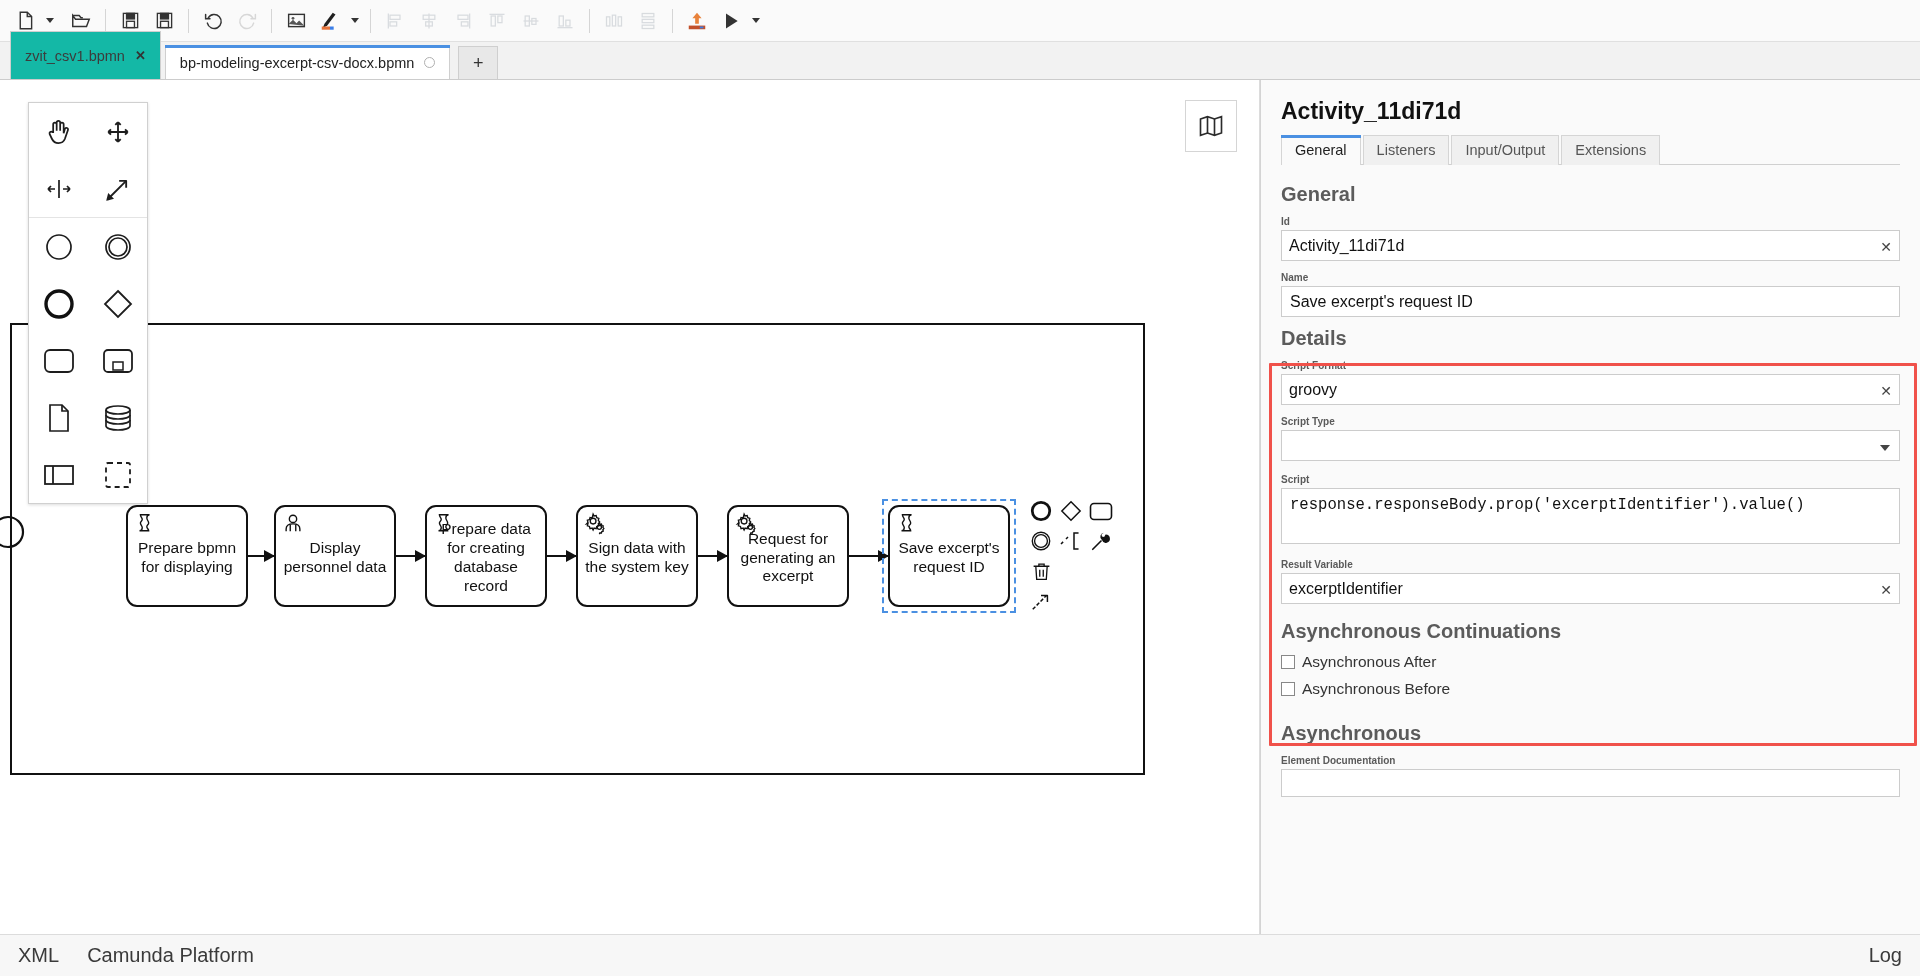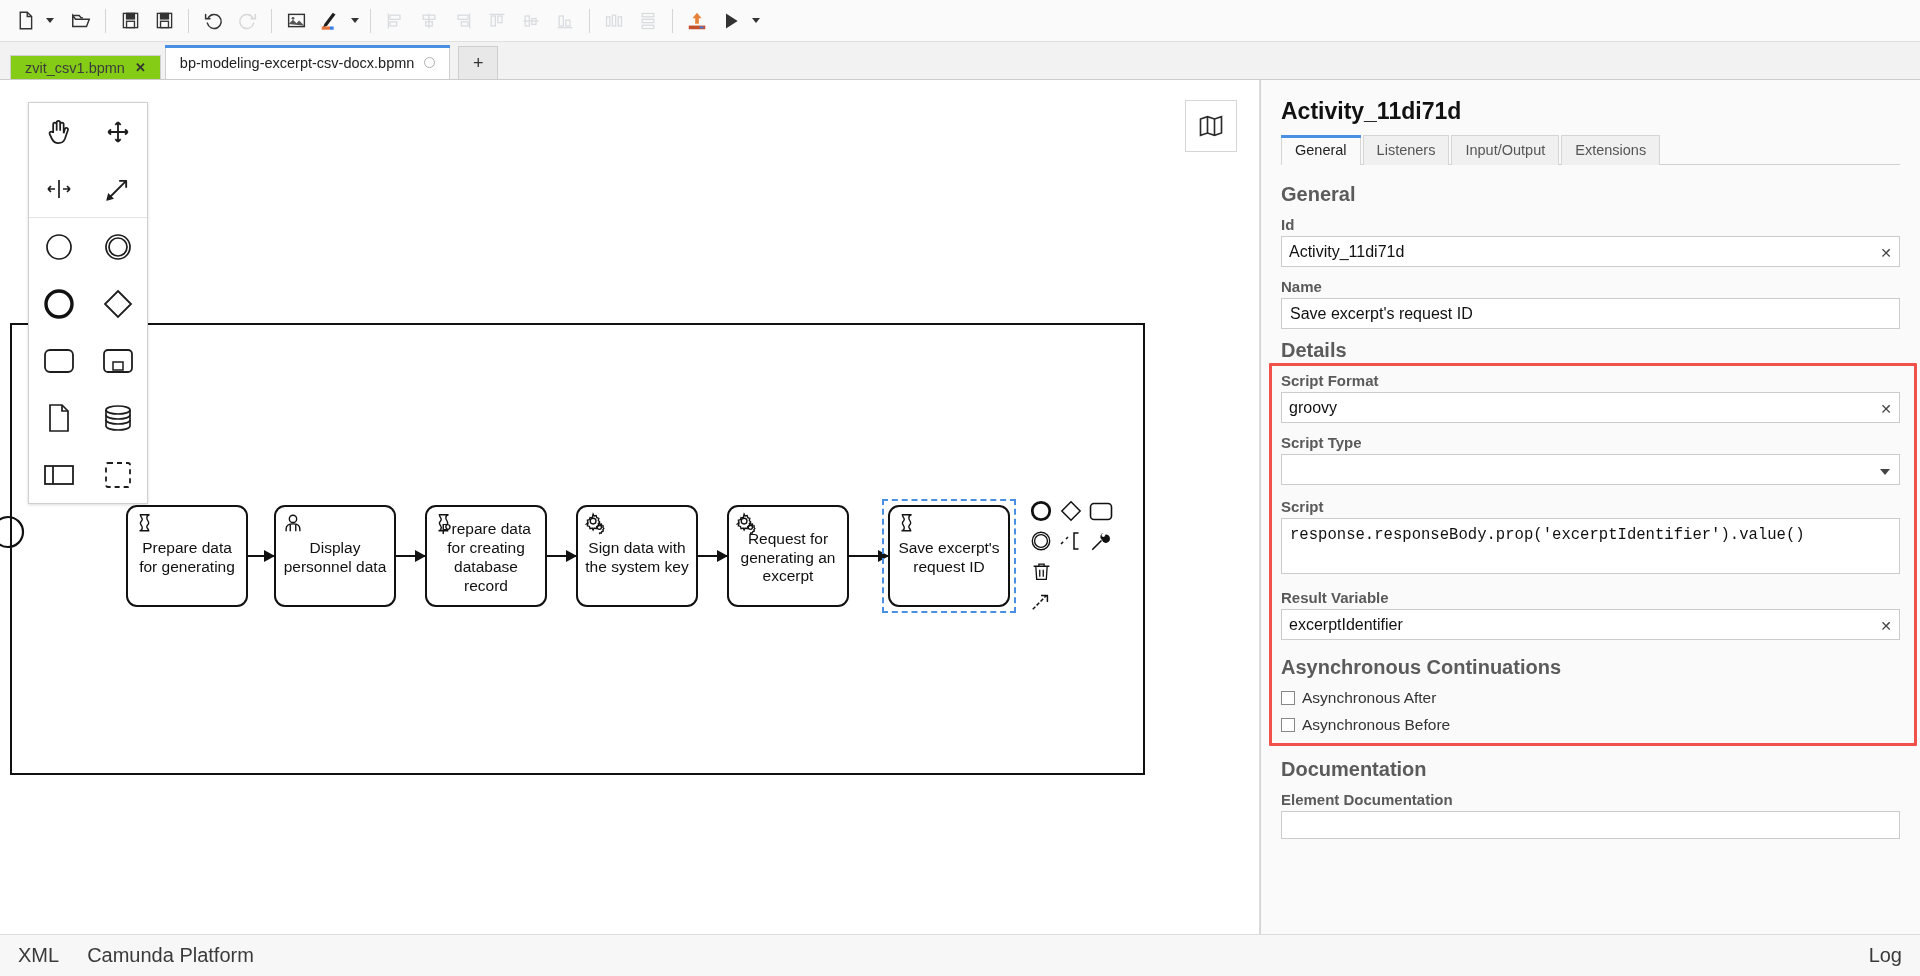--- a/index.html
+++ b/index.html
@@ -42,24 +42,24 @@
   
   .tabbar {
     height: 38px; min-height: 38px;
     display: flex; align-items: flex-end;
     background: #f2f2f2;
     border-bottom: 1px solid #cccccc;
     padding-left: 10px;
     position: relative;
   }
   .tab {
-    height: 24px;
+    height: 48px;
     display: flex; align-items: center; gap: 10px;
     padding: 0 14px;
-    background: #84cc16;
+    background: #14b8a6;
     border: 1px solid #cfcfcf;
     border-bottom: none;
     font-size: 14.5px; color: #3c3c3c;
     cursor: pointer;
     margin-right: 4px;
     position: relative;
   }
   .tab.active {
     background: #ffffff;
     color: #222;
@@ -204,21 +204,21 @@
   .ptab.active::before {
     content: ""; position: absolute; left: -1px; right: -1px; top: -1px; height: 2.5px;
     background: #4a90e2;
   }
   .group-title {
     font-size: 20px; font-weight: bold; color: #5b5b5b;
     margin: 18px 0 10px 0;
   }
   .field { margin-bottom: 11px; position: relative; }
   .field label {
-    display: block; font-size: 15px; font-weight: bold; color: #5a5a5a;
+    display: block; font-size: 10px; font-weight: bold; color: #5a5a5a;
     margin-bottom: 3px;
   }
   .inp {
     width: 100%; height: 31px;
     border: 1px solid #cccccc; background: #ffffff;
     font-size: 16px; color: #111;
     padding: 2px 26px 2px 7px;
     font-family: "Liberation Sans", sans-serif;
     outline: none;
   }
@@ -569,21 +569,21 @@
         <div class="arrow" style="left:547px; top:475px; width:29px;"></div>
         <div class="arrow" style="left:698px; top:475px; width:29px;"></div>
         <div class="arrow" style="left:849px; top:475px; width:39px;"></div>
 
         <div class="task" style="left:126px; top:425px;">
           <span class="task-icon">
             <svg width="22" height="22" viewBox="0 0 24 24" fill="none" stroke="#111" stroke-width="1.5">
               <path d="M7 3h10c-2 0-3 1.5-3 3.5S16 10 16 12s-2 2-2 4 2 2.5 2 4.5H6c2 0 3-1.5 3-3.5S7 14 7 12s2-2 2-4-2-2.5-2-5z"></path>
             </svg>
           </span>
-          <span class="tlabel">Prepare data for generating</span>
+          <span class="tlabel">Prepare bpmn for displaying</span>
         </div>
 
         <div class="task" style="left:274px; top:425px;">
           <span class="task-icon">
             <svg width="22" height="22" viewBox="0 0 24 24" fill="none" stroke="#111" stroke-width="1.5">
               <circle cx="12" cy="7.5" r="4"></circle>
                 <path d="M4.5 21v-2.5c0-3.6 3.4-5.5 7.5-5.5s7.5 1.9 7.5 5.5V21"></path>
                 <path d="M9 13.5V21M15 13.5V21"></path>
             </svg>
           </span>
@@ -758,21 +758,21 @@
 
         <div class="chk-row">
           <span class="chk"></span>
           <span class="chk-label">Asynchronous After</span>
         </div>
         <div class="chk-row">
           <span class="chk"></span>
           <span class="chk-label">Asynchronous Before</span>
         </div>
 
-        <div class="group-title" style="margin-top:24px">Documentation</div>
+        <div class="group-title" style="margin-top:24px">Asynchronous</div>
 
         <div class="field">
           <label>Element Documentation</label>
           <textarea class="ta doc-ta" style=""></textarea>
         </div>
       </div>
 
       <div class="hl-box" style="left:8px; top:283px; width:648px; height:383px;"></div>
     </div>
   </div>

